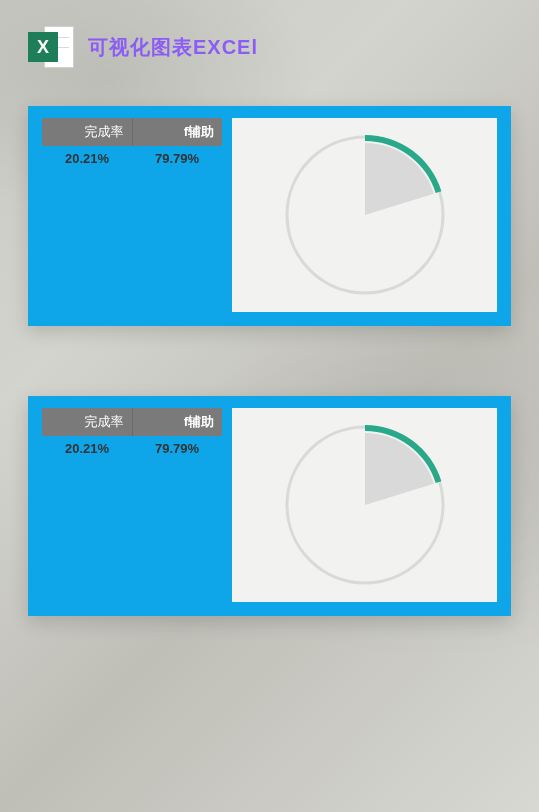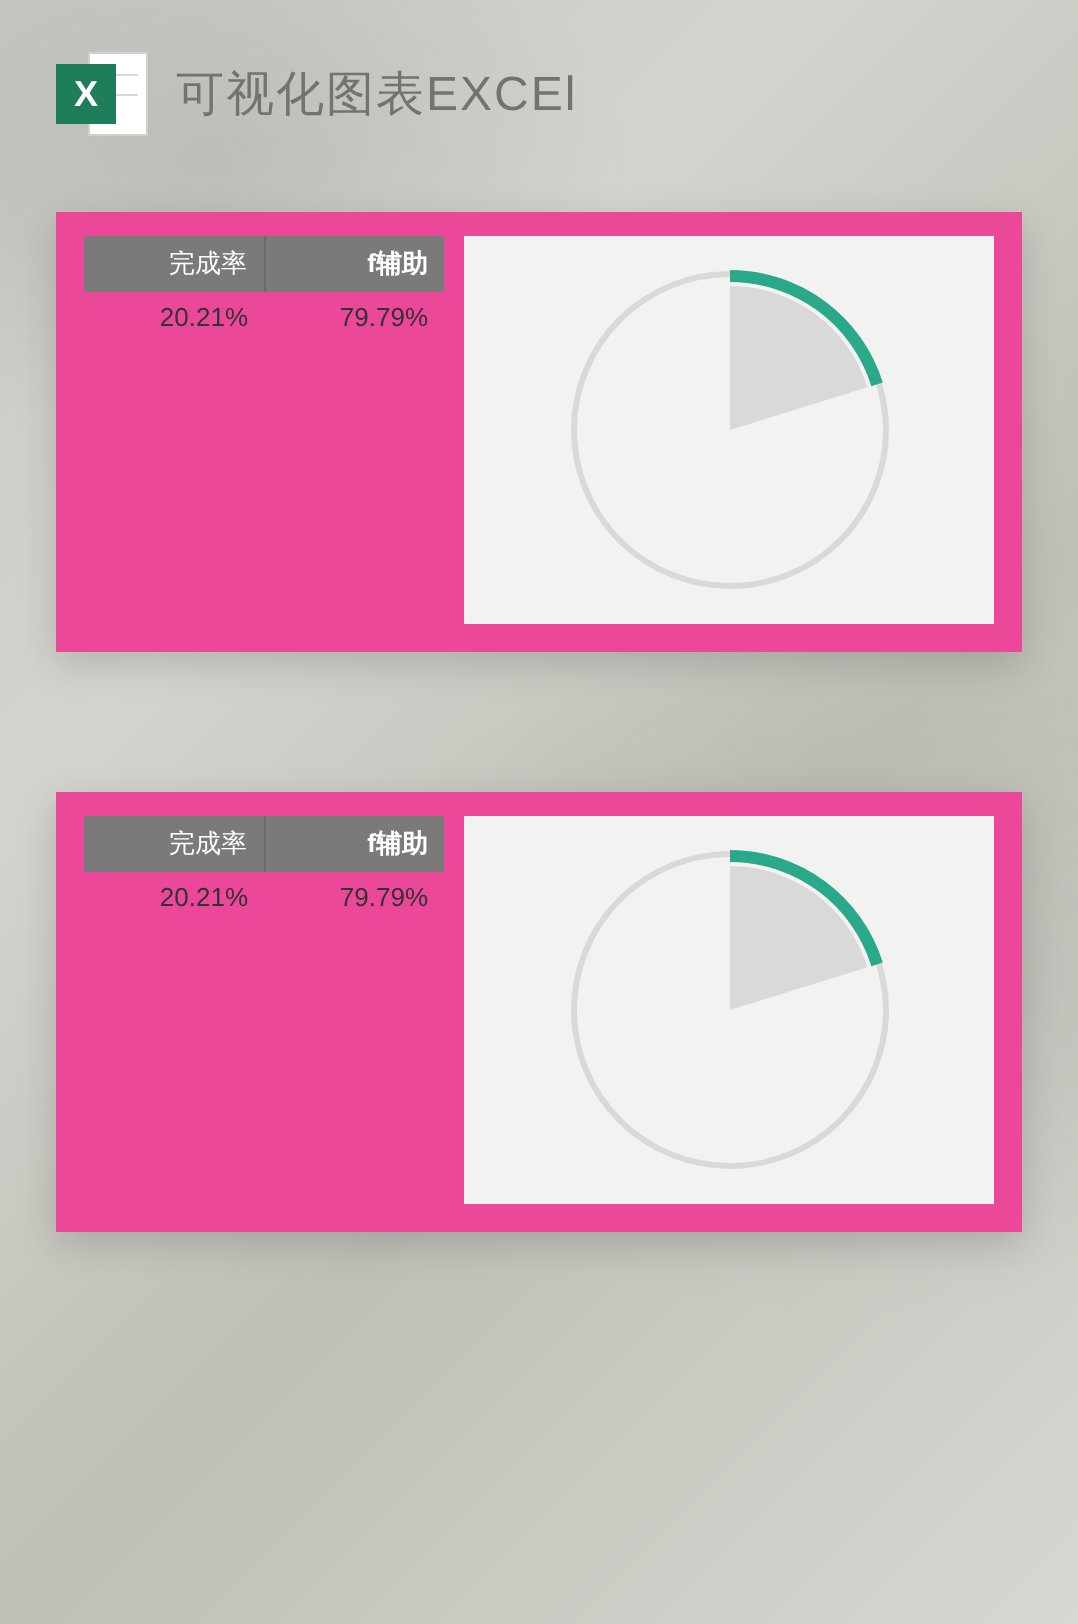--- a/index.html
+++ b/index.html
@@ -63,27 +63,27 @@
     background: #1e7e5a;
     display: flex;
     align-items: center;
     justify-content: center;
     color: #fff;
     font-weight: bold;
     font-size: 18px;
     font-family: Arial, sans-serif;
   }
   .page-title {
-    font-size: 24px;
-    color: #737373;
+    font-size: 20px;
+    color: #8b5cf6;
     letter-spacing: 1px;
-    font-weight: 400;
+    font-weight: 700;
   }
   .card {
-    background: #ec4899;
+    background: #0ea5e9;
     margin: 18px 28px;
     box-shadow: 0 6px 18px rgba(0,0,0,0.15);
     padding: 12px 14px 14px 14px;
     display: flex;
     gap: 10px;
     position: relative;
     z-index: 2;
     height: 220px;
   }
   .card + .card { margin-top: 70px; }
@@ -99,22 +99,23 @@
     background: #7a7a7a;
     color: #fff;
     font-weight: 400;
     padding: 5px 8px;
     text-align: right;
     border-right: 1px solid #6a6a6a;
   }
   .tbl th:last-child { border-right: none; font-weight: bold; }
   .tbl td {
     padding: 5px 8px;
-    text-align: right;
+    text-align: center;
     color: #333;
+    font-weight: bold;
   }
   .chart-side {
     flex: 1;
     background: #f2f2f0;
     display: flex;
     align-items: center;
     justify-content: center;
     position: relative;
   }
   .donut {

